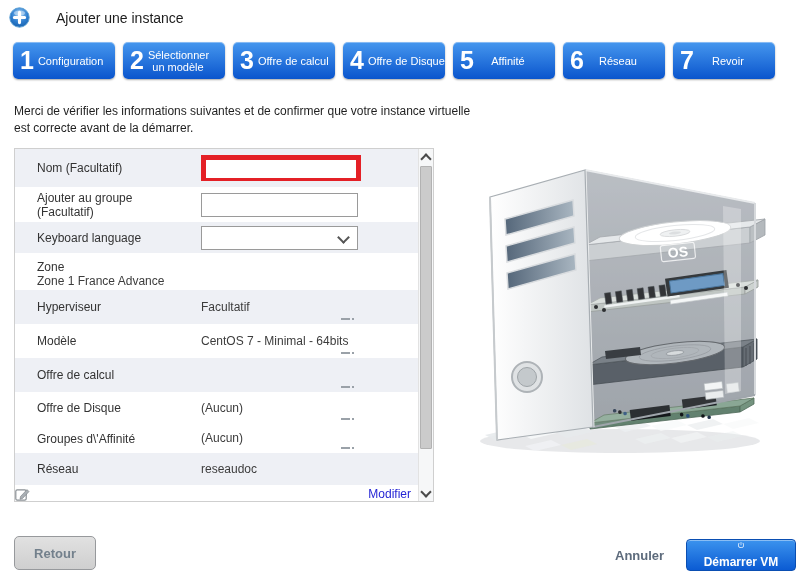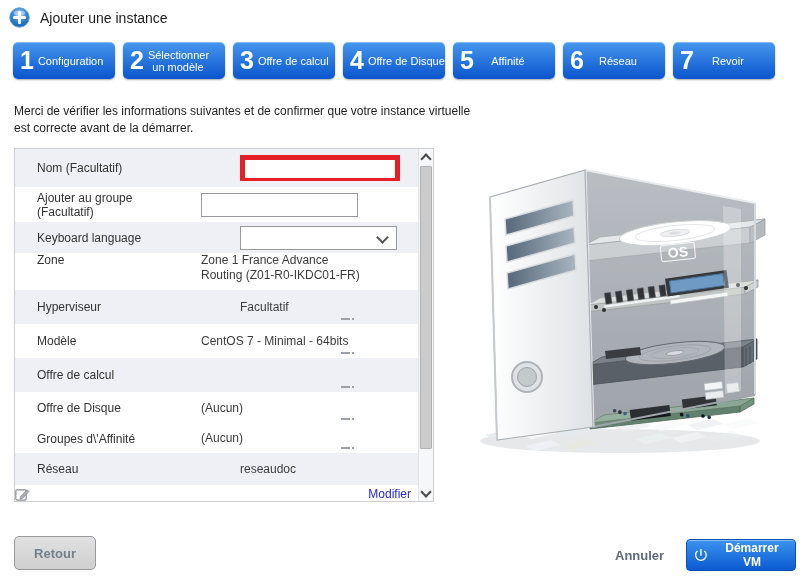--- a/index.html
+++ b/index.html
@@ -1,20 +1,20 @@
 <!DOCTYPE html>
 <html><head>
 <meta charset="utf-8">
 <style>
   html,body{margin:0;padding:0;background:#fff;}
   .page{position:relative;width:808px;height:577px;background:#ffffff;overflow:hidden;
         font-family:"Liberation Sans","DejaVu Sans",sans-serif;color:#222;}
 
   
-  .header{position:absolute;left:9px;top:7px;display:flex;align-items:center;gap:10px;}
+  .header{position:absolute;left:9px;top:7px;display:flex;align-items:center;gap:26px;}
   .page-title{font-size:14px;color:#1d1d1d;}
 
   
   .tabs{position:absolute;left:13px;top:42px;display:flex;gap:8px;}
   .tab{width:102px;height:37px;border-radius:5px;box-sizing:border-box;
        background:linear-gradient(#4697ee,#0a55cd);
        box-shadow:inset 0 1px 0 rgba(255,255,255,.35), 0 1px 2px rgba(0,0,0,.35);
        display:flex;align-items:center;color:#fff;overflow:hidden;cursor:pointer;}
   .tab-num{font-size:25px;font-weight:bold;line-height:36px;padding:0 4px 2px 7px;}
   .tab-label{flex:1;font-size:11px;line-height:12px;text-align:center;padding-right:17px;
@@ -22,22 +22,22 @@
   .tab-label.wrap{white-space:normal;}
 
   
   .intro{position:absolute;left:14px;top:103px;width:460px;font-size:12px;line-height:17px;color:#1f1f1f;}
 
   
   .panel{position:absolute;left:14px;top:148px;width:420px;height:354px;box-sizing:border-box;
          border:1px solid #cfcfcf;background:#fff;}
   .rows{position:absolute;left:0;top:0;right:15px;bottom:0;}
   .prow{display:flex;align-items:center;box-sizing:border-box;padding-left:22px;position:relative;}
-  .prow.alt{background:#eef0f5;gap:39px;}
-  .prow.topalign{align-items:flex-start;}
+  .prow.alt{background:#eef0f5;}
+  .prow.topalign{align-items:flex-start;padding-top:7px;flex-direction:column;}
   .r1{height:38px}.r2{height:35px}.r3{height:31px}.r4{height:37px}.r5{height:34px}
   .r6{height:34px}.r7{height:34px}.r8{height:32px}.r9{height:29px}.r10{height:32px}
   .plabel{width:164px;box-sizing:border-box;padding-right:10px;font-size:12px;color:#333;line-height:14px;}
   .pvaltext{font-size:12px;color:#3c3c3c;line-height:15px;width:162px;}
   .txt{width:157px;height:24px;box-sizing:border-box;border:1px solid #9a9a9a;font-size:12px;
        padding:2px 4px;outline:none;background:#fff;font-family:inherit;}
   .redbox{width:160px;height:26px;box-sizing:border-box;border:5px solid #e42026;background:#fff;}
   .redbox .txt-inner{width:100%;height:100%;border:none;outline:none;box-sizing:border-box;
        font-size:12px;padding:0 3px;font-family:inherit;}
   .sel{width:157px;height:24px;box-sizing:border-box;border:1px solid #9a9a9a;background:#fff;
@@ -68,21 +68,21 @@
 
   
   .btn-retour{position:absolute;left:14px;top:536px;width:82px;height:34px;
         background:linear-gradient(#e1e1e1,#cfcfcf);border:1px solid #97999c;border-radius:5px;
         color:#73808c;font-weight:bold;font-size:13px;display:flex;align-items:center;
         justify-content:center;cursor:pointer;box-sizing:border-box;font-family:inherit;}
   .annuler{position:absolute;left:615px;top:548px;font-size:13px;font-weight:bold;color:#5d6b7c;cursor:pointer;}
   .btn-launch{position:absolute;left:686px;top:539px;width:110px;height:32px;box-sizing:border-box;
         background:linear-gradient(#3b93ee,#0b5bd3);border:1px solid #0a4eb2;border-radius:4px;
         color:#fff;font-weight:bold;font-size:12px;display:flex;align-items:center;justify-content:center;
-        gap:6px;cursor:pointer;box-shadow:inset 0 1px 0 rgba(255,255,255,.4);font-family:inherit;}
+        gap:6px;cursor:pointer;box-shadow:inset 0 1px 0 rgba(255,255,255,.4);font-family:inherit;flex-direction:column;}
 </style>
 </head>
 <body>
 
 <div class="page">
 
   <div class="header">
     <svg width="21" height="21" viewBox="0 0 21 21">
       <defs>
         <radialGradient id="gPlus" cx="50%" cy="32%" r="75%">

